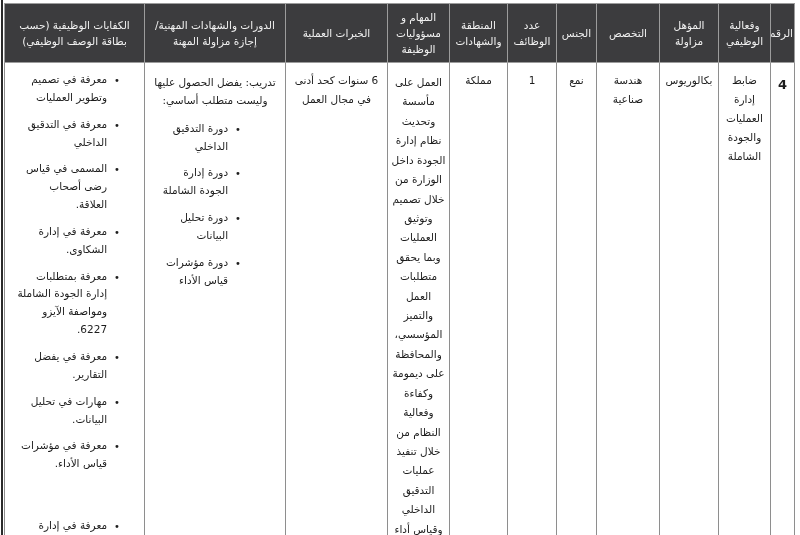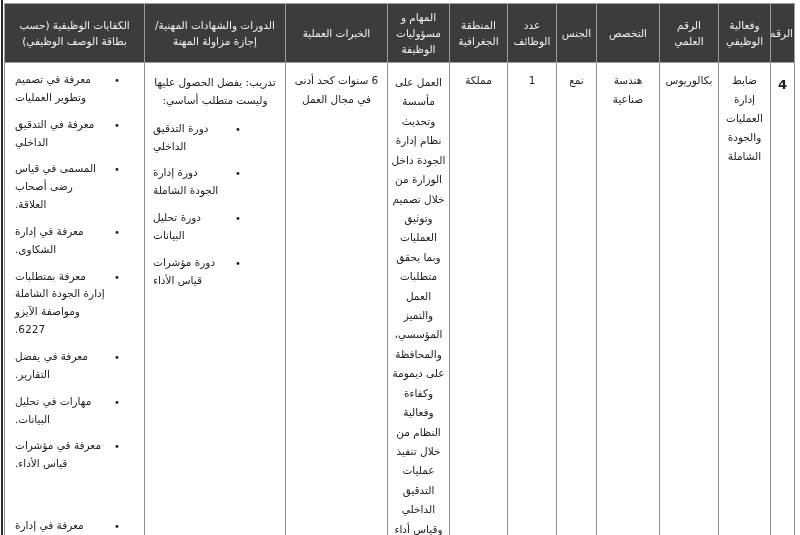--- a/index.html
+++ b/index.html
@@ -80,21 +80,21 @@
   .cell-courses .bullet-item { padding-right: 42px; padding-left: 6px; }
   .cell-competencies .bullet-item { padding-right: 22px; padding-left: 8px; }
   .bullet-glyph {
     flex: 0 0 auto;
     margin-left: 7px;
     font-size: 10px;
     line-height: 1.9;
   }
   .bullet-text {
     flex: 1 1 auto;
-    text-align: left;
+    text-align: right;
   }
   .gap-before { margin-top: 44px; }
 </style>
 </head>
 <body>
 
 <div class="page">
   <div class="outer-left-line"></div>
 
   <table class="job-table" dir="rtl">
@@ -108,25 +108,25 @@
         <col style="width:58px">
         <col style="width:62px">
       <col style="width:102px">
         <col style="width:141px">
         <col style="width:140px">
     </colgroup>
     <thead>
       <tr>
         <th>الرقم</th>
         <th>وفعالية الوظيفي</th>
-        <th>الرقم العلمي</th>
+        <th>المؤهل مزاولة</th>
         <th>التخصص</th>
         <th>الجنس</th>
         <th>عدد الوظائف</th>
-        <th>المنطقة الجغرافية</th>
+        <th>المنطقة والشهادات</th>
         <th>المهام و مسؤوليات الوظيفة</th>
         <th>الخبرات العملية</th>
         <th>الدورات والشهادات المهنية/إجازة مزاولة المهنة</th>
         <th>الكفايات الوظيفية (حسب بطاقة الوصف الوظيفي)</th>
       </tr>
     </thead>
     <tbody>
       <tr>
         <td class="cell-num">4</td>
         <td class="cell-title">ضابط إدارة العمليات والجودة الشاملة</td>

